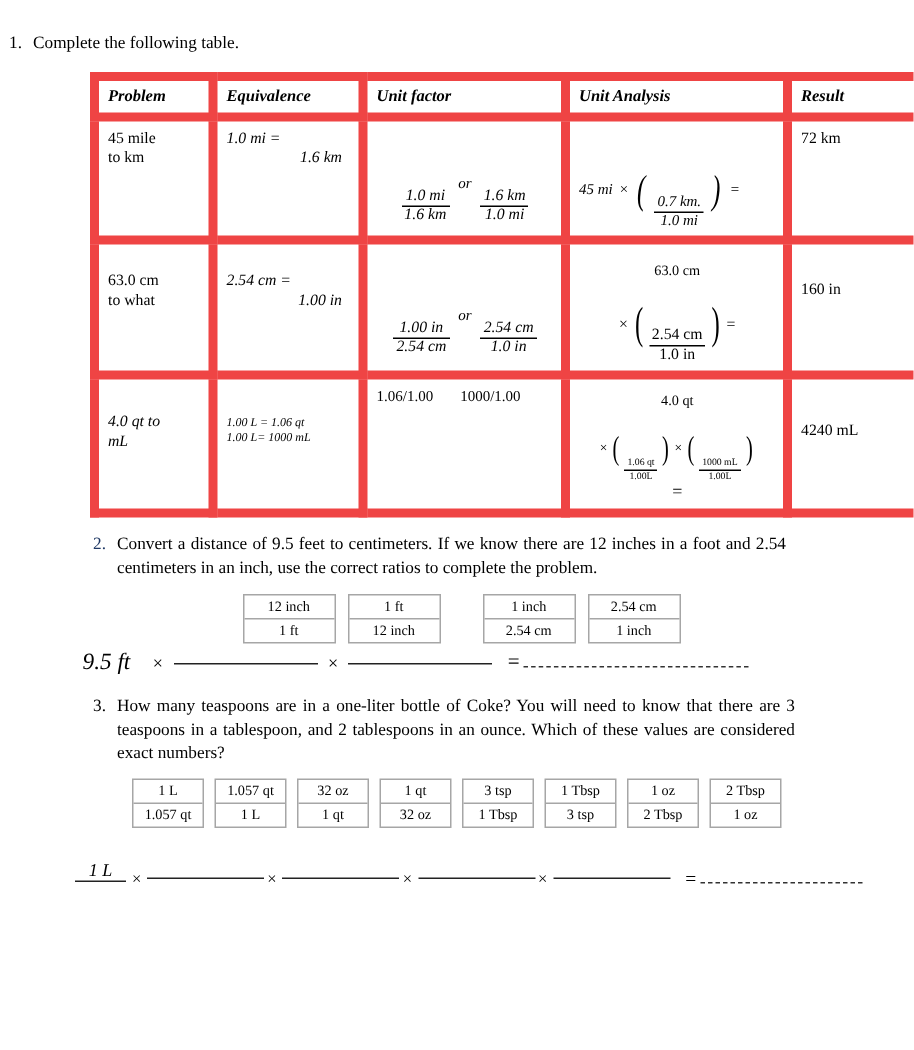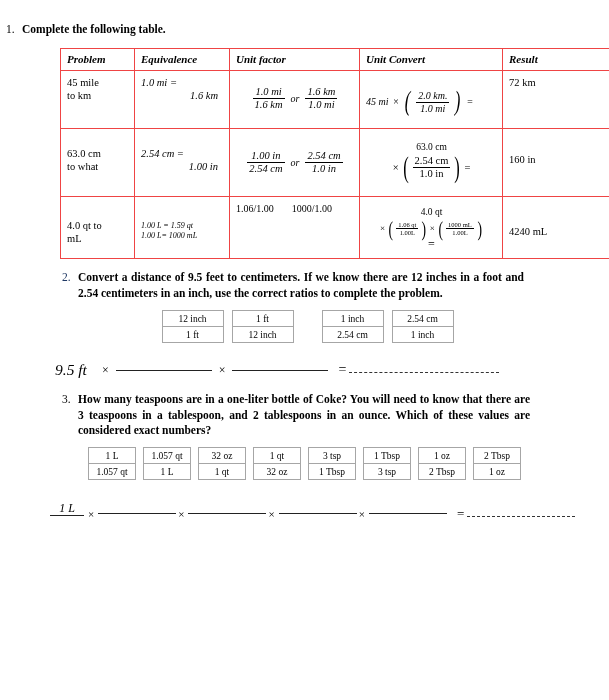--- a/index.html
+++ b/index.html
@@ -35,35 +35,34 @@
     text-align: left;
     padding-left: 6px;
     box-sizing: border-box;
     color: #1f3864;
   }
   .q-num.black { color: #000000; }
   .q-text {
     flex: 1;
     text-align: justify;
     padding-right: 38px;
-    font-weight: bold;
   }
 
   
   .tbl-wrap {
     margin: 10px 0 0 60px;
     width: 489px;
   }
   table.conv {
     border-collapse: collapse;
     width: 489px;
     table-layout: fixed;
   }
   table.conv td, table.conv th {
-    border: 1px solid #ef4444;
+    border: 6px solid #ef4444;
     vertical-align: top;
     padding: 5px 5px 4px 6px;
     font-size: 10.5px;
     line-height: 1.25;
   }
   table.conv th {
     font-weight: bold;
     font-style: italic;
     font-size: 11px;
     text-align: left;
@@ -89,20 +88,21 @@
   .cell-result { font-size: 10.5px; padding-top: 26px; }
   .cell-result.r2 { padding-top: 24px; }
   .cell-result.r3 { padding-top: 28px; }
 
   
   .frac {
     display: inline-block;
     vertical-align: middle;
     text-align: center;
     line-height: 1.15;
+    margin-top: 29px;
   }
   .frac .num { display: block; padding: 0 2px; }
   .frac .den { display: block; border-top: 1.1px solid #000; padding: 0 2px; }
   .frac.sm { font-size: 6.5px; }
   .frac.sm .den { border-top-width: 0.9px; }
 
   .uf-row {
     display: flex;
     align-items: center;
     justify-content: center;
@@ -182,21 +182,21 @@
   .ratio-set.set2 .pairgap { width: 12px; }
   .ratio-set.set3 .rbox { min-width: 46px; }
   .ratio-set.set3 .rbox .top,
   .ratio-set.set3 .rbox .bot { padding-left: 6px; padding-right: 6px; }
 
   
   .eqline {
     display: flex;
     align-items: center;
     font-size: 15px;
-    margin-top: 18px;
+    margin-top: 4px;
     margin-left: 55px;
   }
   .eqline .lead {
     font-style: italic;
     font-size: 15.5px;
     font-family: "Liberation Serif", serif;
     margin-right: 8px;
   }
   .eqline .times {
     font-size: 12px;
@@ -270,21 +270,21 @@
     <span class="q-text">Complete the following table.</span>
   </div>
 
   <div class="tbl-wrap">
     <table class="conv">
       <thead>
         <tr>
           <th class="col-problem">Problem</th>
           <th class="col-equiv">Equivalence</th>
           <th class="col-unitfac">Unit factor</th>
-          <th class="col-analysis">Unit Convert</th>
+          <th class="col-analysis">Unit Analysis</th>
           <th class="col-result">Result</th>
         </tr>
       </thead>
       <tbody>
 
         <tr style="height:58px;">
           <td class="cell-problem">
             <span>45 mile</span><br>
             <span>to km</span>
           </td>
@@ -304,21 +304,21 @@
                 <span class="den">1.0 mi</span>
               </span>
             </div>
           </td>
           <td>
             <div class="ua-row italic">
               <span>45 mi</span>
               <span>×</span>
               <span class="paren">(</span>
               <span class="frac">
-                <span class="num">2.0 km.</span>
+                <span class="num">0.7 km.</span>
                 <span class="den">1.0 mi</span>
               </span>
               <span class="paren">)</span>
               <span>=</span>
             </div>
           </td>
           <td class="cell-result">72 km</td>
         </tr>
 
         <tr style="height:68px;">
@@ -355,26 +355,26 @@
                 </span>
                 <span class="paren-tall">)</span>
                 <span>=</span>
               </span>
             </div>
           </td>
           <td class="cell-result r2">160 in</td>
         </tr>
 
         <tr style="height:62px;">
-          <td class="cell-problem" style="padding-top:22px;">
+          <td class="cell-problem" style="padding-top:22px;font-style:italic;">
             <span>4.0 qt to</span><br>
             <span>mL</span>
           </td>
           <td class="cell-equiv" style="padding-top:24px;font-size:8px;">
-            <span class="equiv-tight">1.00 L  = 1.59 qt</span>
+            <span class="equiv-tight">1.00 L  = 1.06 qt</span>
             <span class="equiv-tight">1.00 L= 1000 mL</span>
           </td>
           <td>
             <div class="uf-plain">
               <span>1.06/1.00</span><span class="gap"></span><span>1000/1.00</span>
             </div>
           </td>
           <td>
             <div class="ua-stack" style="padding-top:5px;">
               <span class="ua-top">4.0 qt</span>

